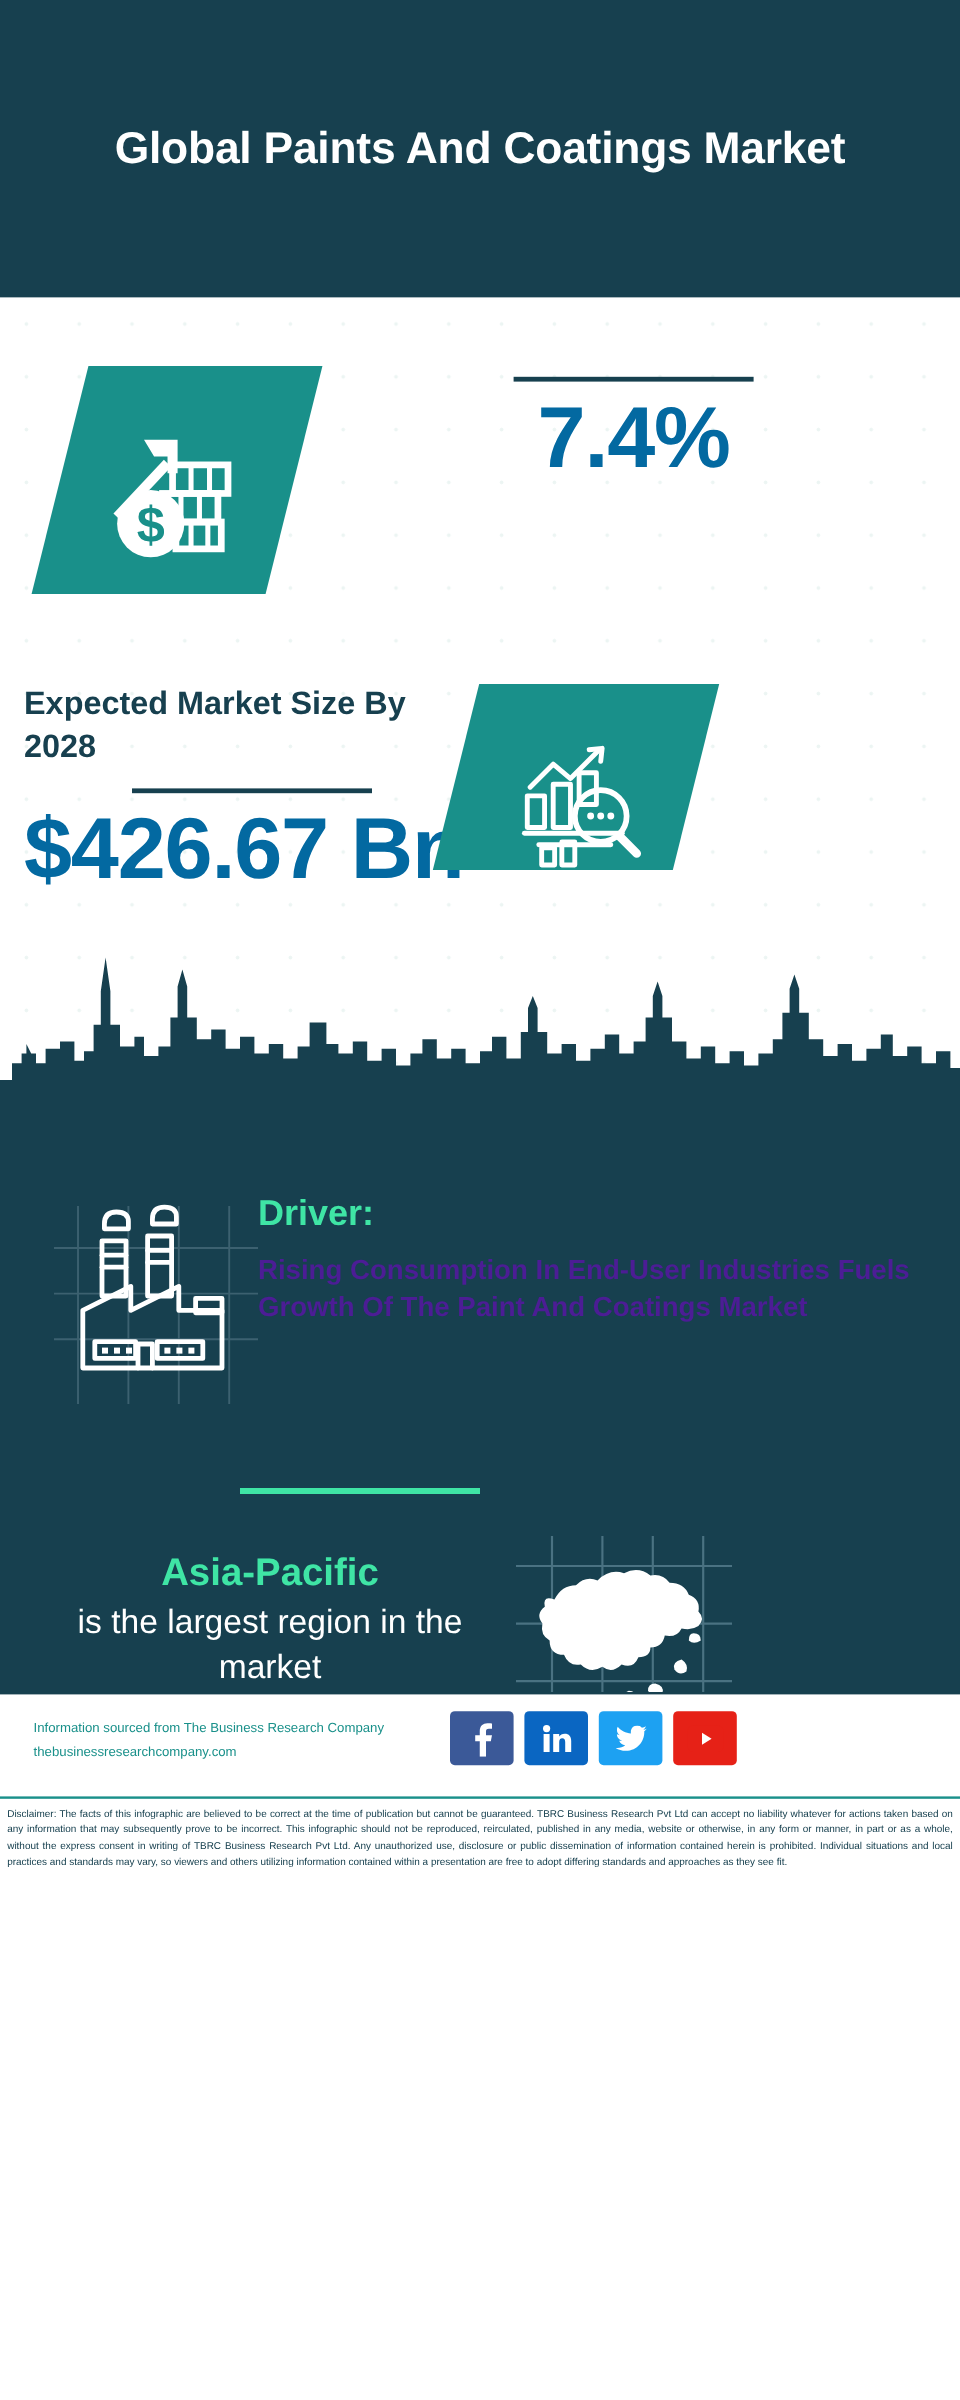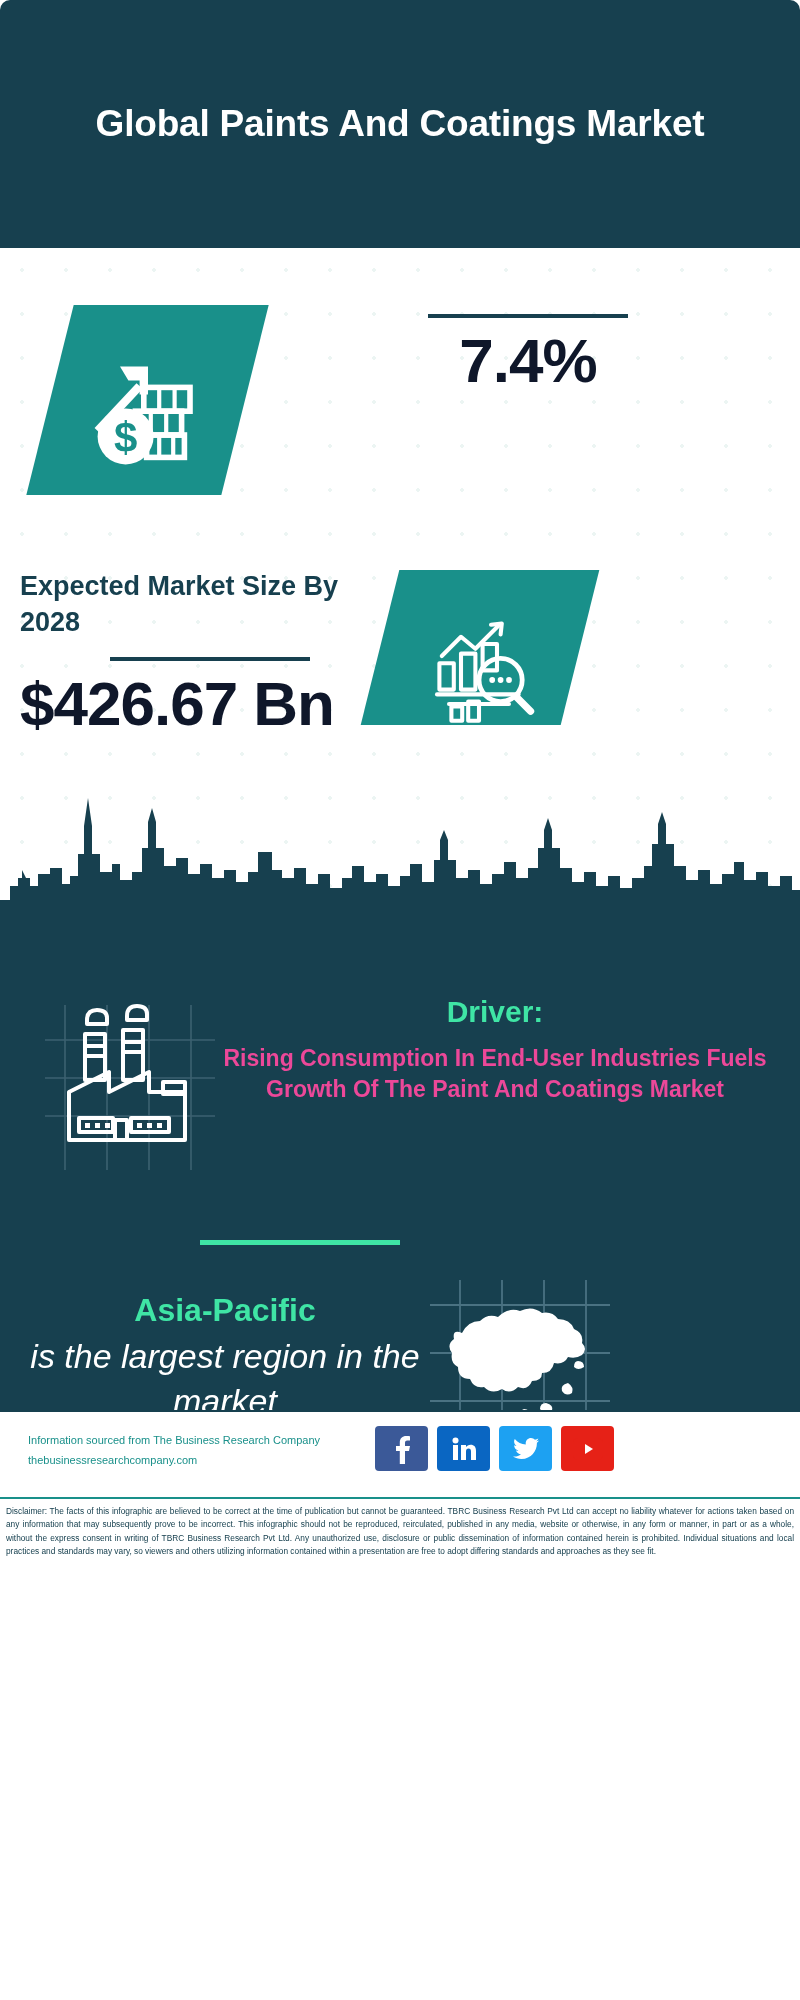--- a/index.html
+++ b/index.html
@@ -2,21 +2,21 @@
 <html><head>
 <meta charset="utf-8">
 <style>
   html,body{margin:0;padding:0;}
   body{
     width:800px;height:2000px;
     background:#ffffff;
     font-family:"Liberation Sans", sans-serif;
     overflow:hidden;
   }
-  .page{position:relative;width:800px;height:2000px;overflow:hidden;background:#fff;border-radius:10px;}
+  .page{position:relative;width:800px;height:2000px;overflow:hidden;background:#fff;}
 
   
   .header{
     position:absolute;left:0;top:0;width:800px;height:248px;
     background:#17404f;
     display:flex;align-items:center;justify-content:center;
   }
   .header-title{
     color:#ffffff;font-size:37px;font-weight:bold;line-height:1.32;
     text-align:center;letter-spacing:-0.2px;width:700px;
@@ -46,50 +46,50 @@
   .icon-inner{position:absolute;inset:0;display:flex;align-items:center;justify-content:center;}
 
   .stat1-text{position:absolute;left:278px;top:18px;width:500px;text-align:center;}
   .stat-label{
     color:#17404f;font-size:27px;font-weight:bold;line-height:1.35;
   }
   .rule-dark{
     width:200px;height:4px;background:#17404f;margin:16px auto 10px auto;
   }
   .stat-value{
-    color:#0f172a;font-size:62px;font-weight:bold;line-height:1.05;letter-spacing:-1px;
+    color:#0369a1;font-size:72px;font-weight:bold;line-height:1.05;letter-spacing:-1px;
   }
 
   
   .stat2{position:absolute;left:0;top:560px;width:800px;height:220px;}
   .stat2-text{position:absolute;left:20px;top:8px;width:380px;text-align:left;}
 
   
   .skyline{position:absolute;left:0;top:778px;width:800px;height:135px;}
 
   
   .dark-zone{
     position:absolute;left:0;top:905px;width:800px;height:505px;
     background:#17404f;
   }
 
   .driver-row{position:absolute;left:0;top:1000px;width:800px;height:190px;}
   .factory-wrap{position:absolute;left:35px;top:0px;width:190px;height:175px;}
-  .driver-text{position:absolute;left:215px;top:-8px;width:560px;text-align:center;}
+  .driver-text{position:absolute;left:215px;top:-8px;width:560px;}
   .driver-head{color:#3fe5a5;font-size:30px;font-weight:bold;line-height:1.3;}
-  .driver-body{color:#ec4899;font-size:23px;font-weight:bold;line-height:1.33;margin-top:12px;}
+  .driver-body{color:#4c1d95;font-size:23px;font-weight:bold;line-height:1.33;margin-top:12px;}
 
   .mint-rule{
     position:absolute;left:200px;top:1240px;width:200px;height:5px;background:#3fe5a5;
   }
 
   .region-row{position:absolute;left:0;top:1290px;width:800px;height:160px;}
   .region-text{position:absolute;left:30px;top:0px;width:390px;text-align:center;}
   .region-head{color:#3fe5a5;font-size:32px;font-weight:bold;line-height:1.25;}
-  .region-sub{color:#ffffff;font-size:34px;line-height:1.32;margin-top:4px;font-style:italic;}
+  .region-sub{color:#ffffff;font-size:28px;line-height:1.32;margin-top:4px;}
   .map-wrap{position:absolute;left:420px;top:-15px;width:200px;height:175px;}
 
   
   .footer{
     position:absolute;left:0;top:1410px;width:800px;height:85px;background:#ffffff;
     border-top:2px solid #17404f;
     text-decoration:underline;
   }
   .src-text{position:absolute;left:28px;top:18px;width:350px;color:#19908a;font-size:11px;line-height:1.85;}
   .socials{position:absolute;left:375px;top:14px;display:flex;gap:9px;align-items:center;}

